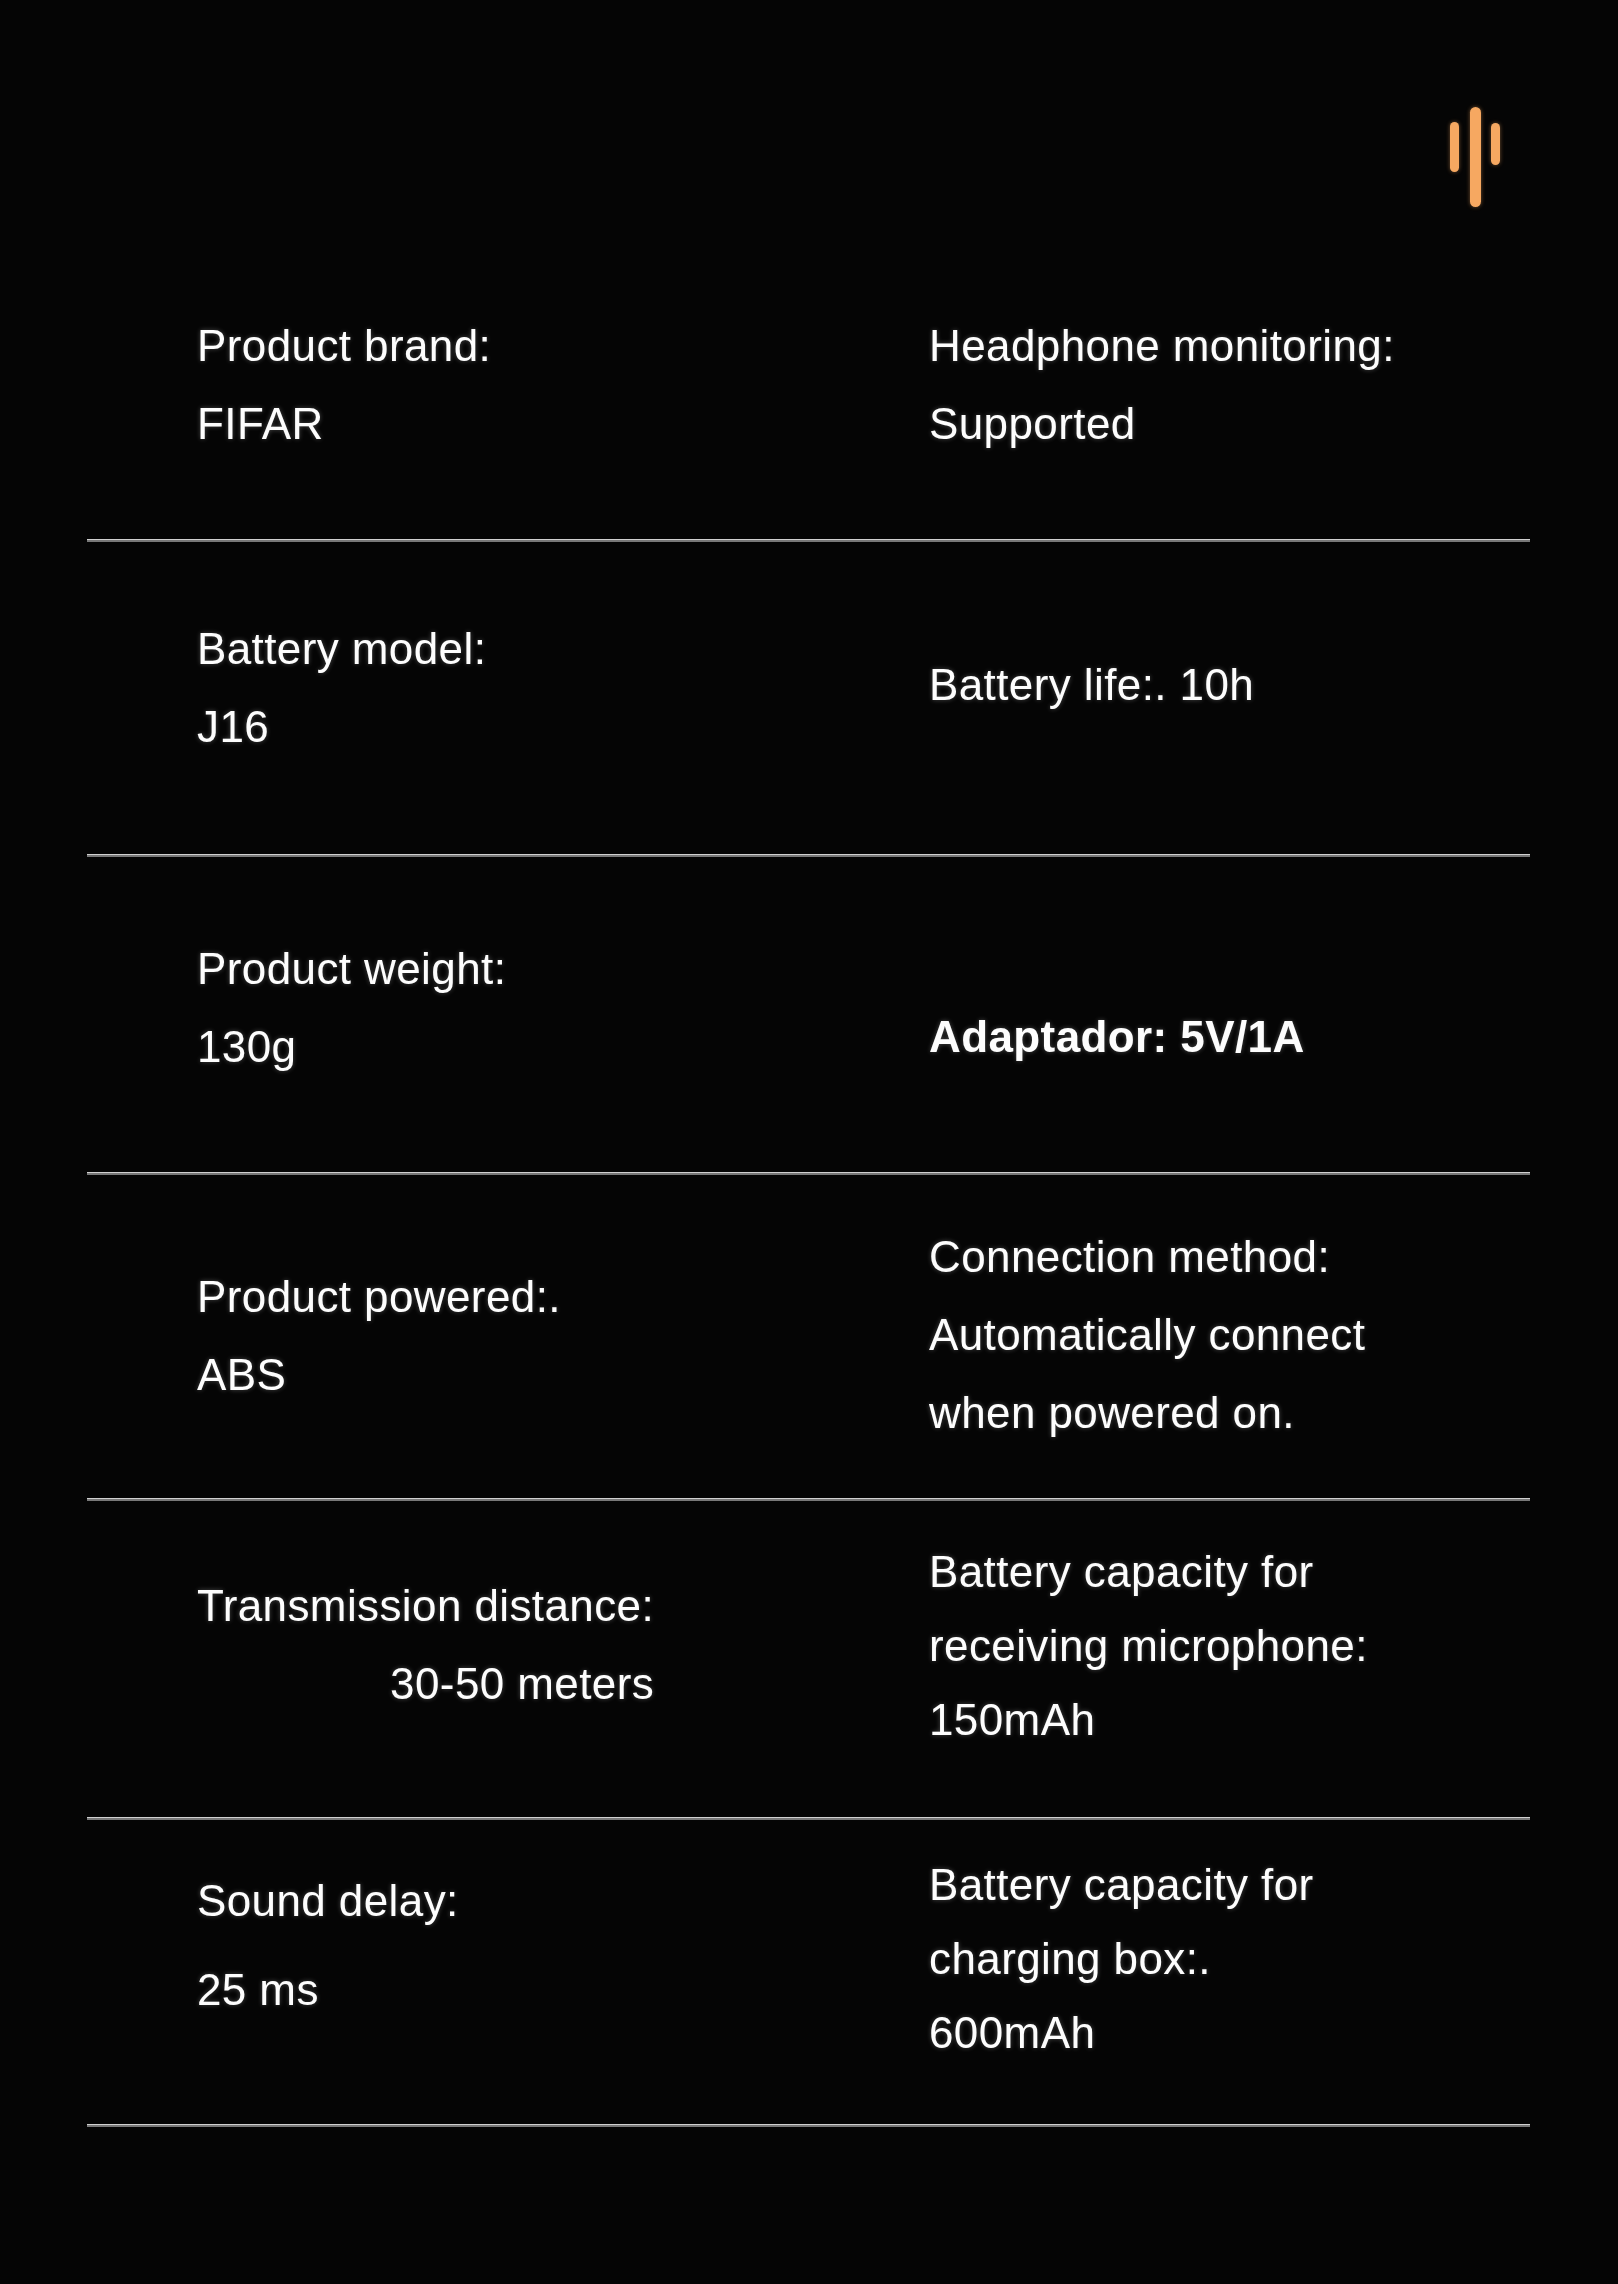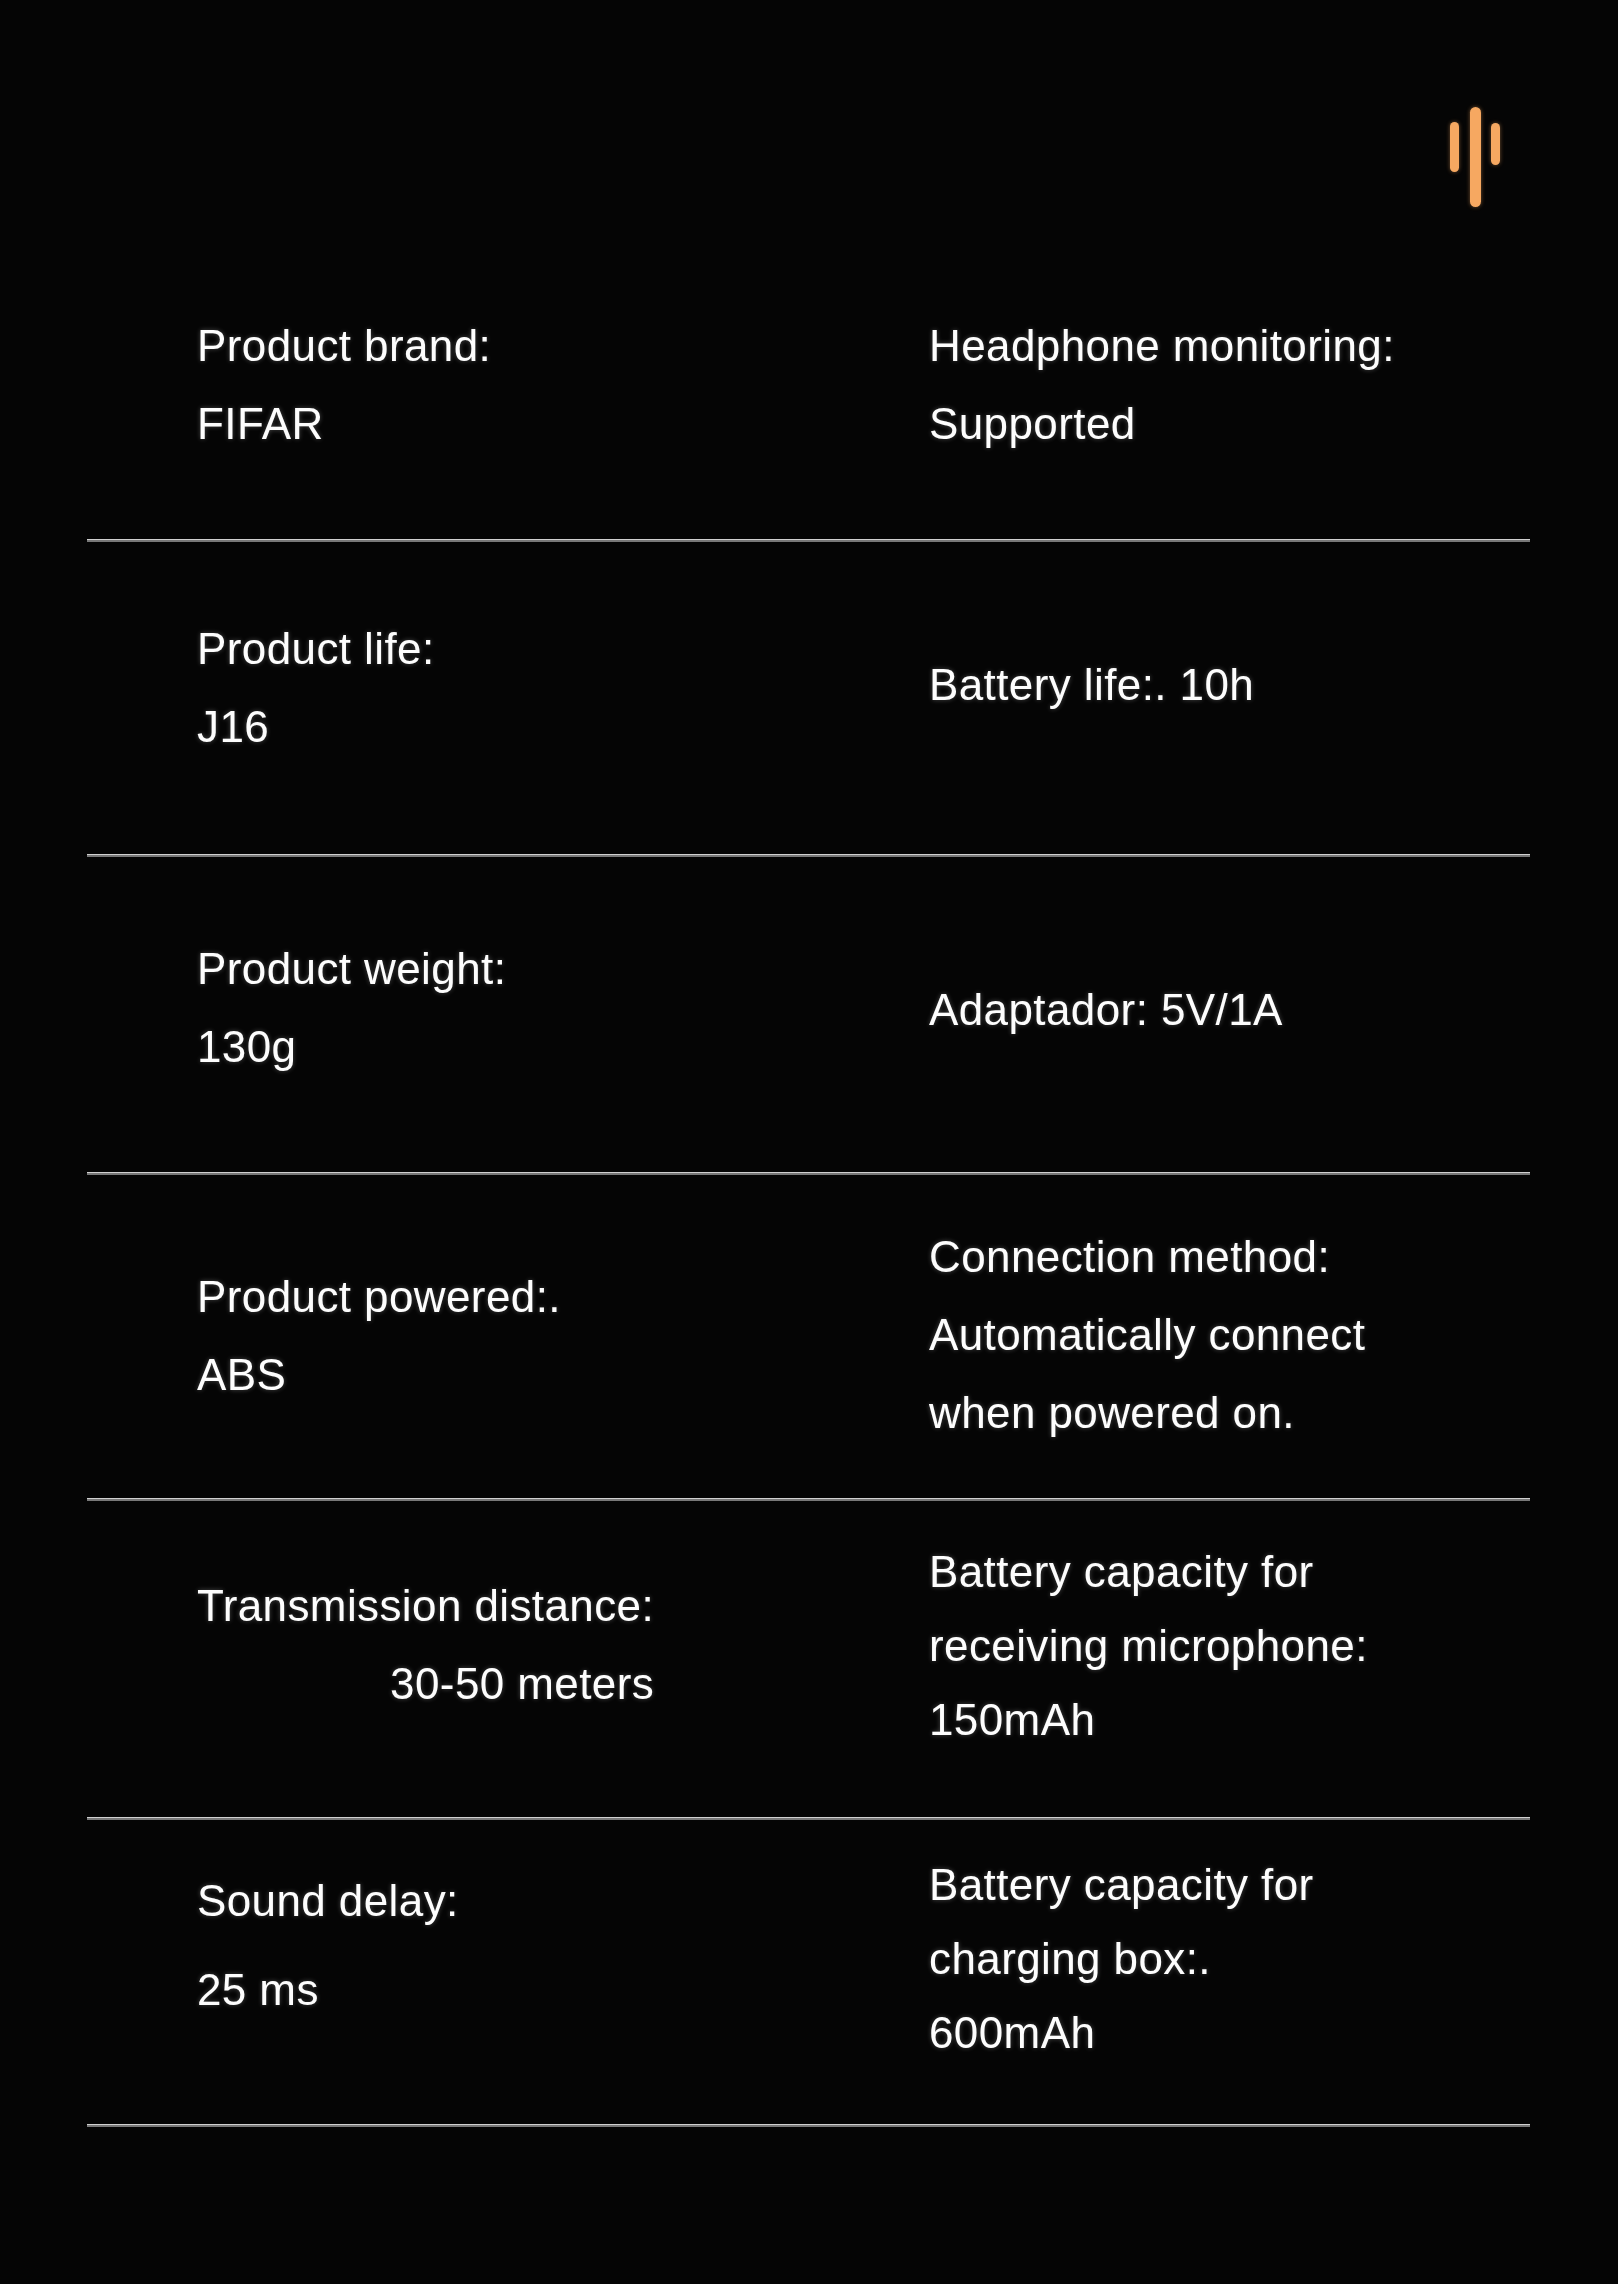--- a/index.html
+++ b/index.html
@@ -25,21 +25,21 @@
   .col-l{left:197px;}
   .col-r{left:929px;}
   .pos-l1{top:307px;}
   .pos-l2{top:610px;}
   .pos-l3{top:930px;}
   .pos-l4{top:1258px;}
   .pos-l5{top:1567px;text-align:right;}
   .pos-l6{top:1856px;line-height:89px;}
   .pos-r1{top:307px;}
   .pos-r2{top:646px;}
-  .pos-r3{top:971px;}
+  .pos-r3{top:998px;font-weight:bold;}
   .pos-r4{top:1218px;}
   .pos-r5{top:1535px;line-height:74px;}
   .pos-r6{top:1848px;line-height:74px;}
   
   .divider{
     position:absolute;
     left:87px;
     width:1443px;
     height:3.2px;
     background:linear-gradient(to bottom,#d0d0d0 0%,#d0d0d0 45%,#787878 45%,#787878 100%);
@@ -78,21 +78,21 @@
     <span class="bar bar2"></span>
     <span class="bar bar3"></span>
   </div>
 
   <div class="cell col-l pos-l1">Product brand:
 FIFAR</div>
   <div class="cell col-r pos-r1">Headphone monitoring:
 Supported</div>
   <div class="divider pos-d1"></div>
 
-  <div class="cell col-l pos-l2">Product life:
+  <div class="cell col-l pos-l2">Battery model:
 J16</div>
   <div class="cell col-r pos-r2">Battery life:. 10h</div>
   <div class="divider pos-d2"></div>
 
   <div class="cell col-l pos-l3">Product weight:
 130g</div>
   <div class="cell col-r pos-r3">Adaptador: 5V/1A</div>
   <div class="divider pos-d3"></div>
 
   <div class="cell col-l pos-l4">Product powered:.

